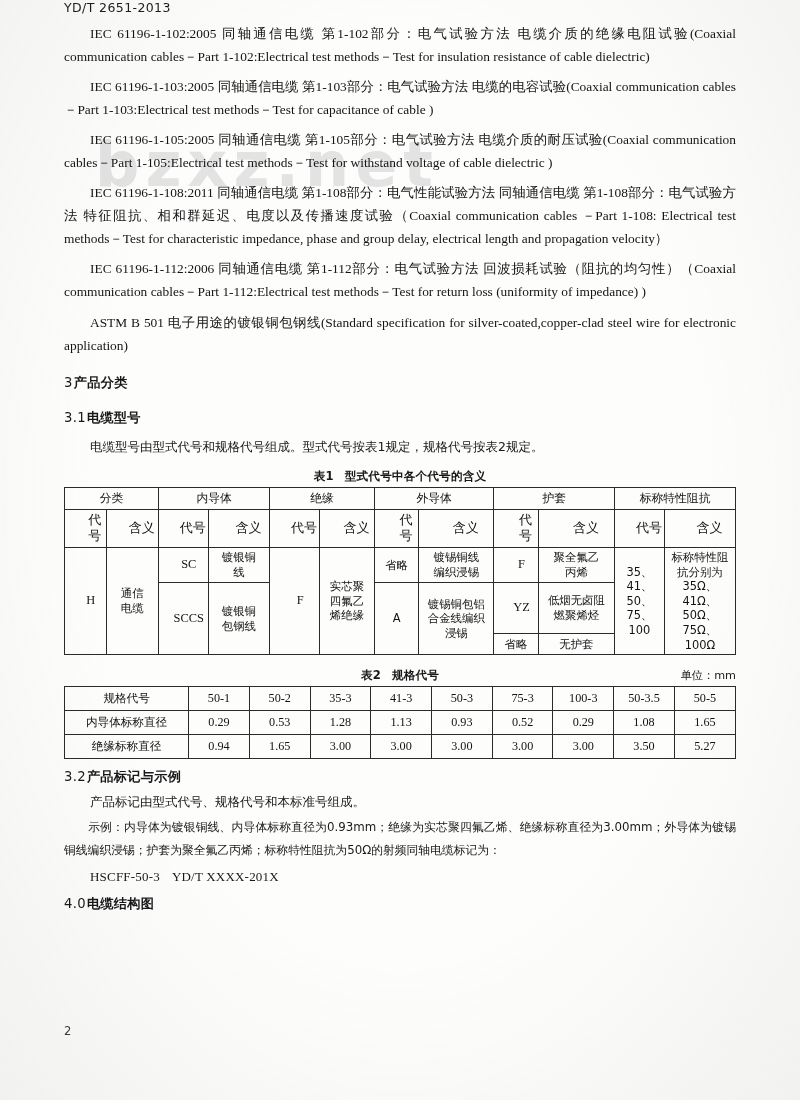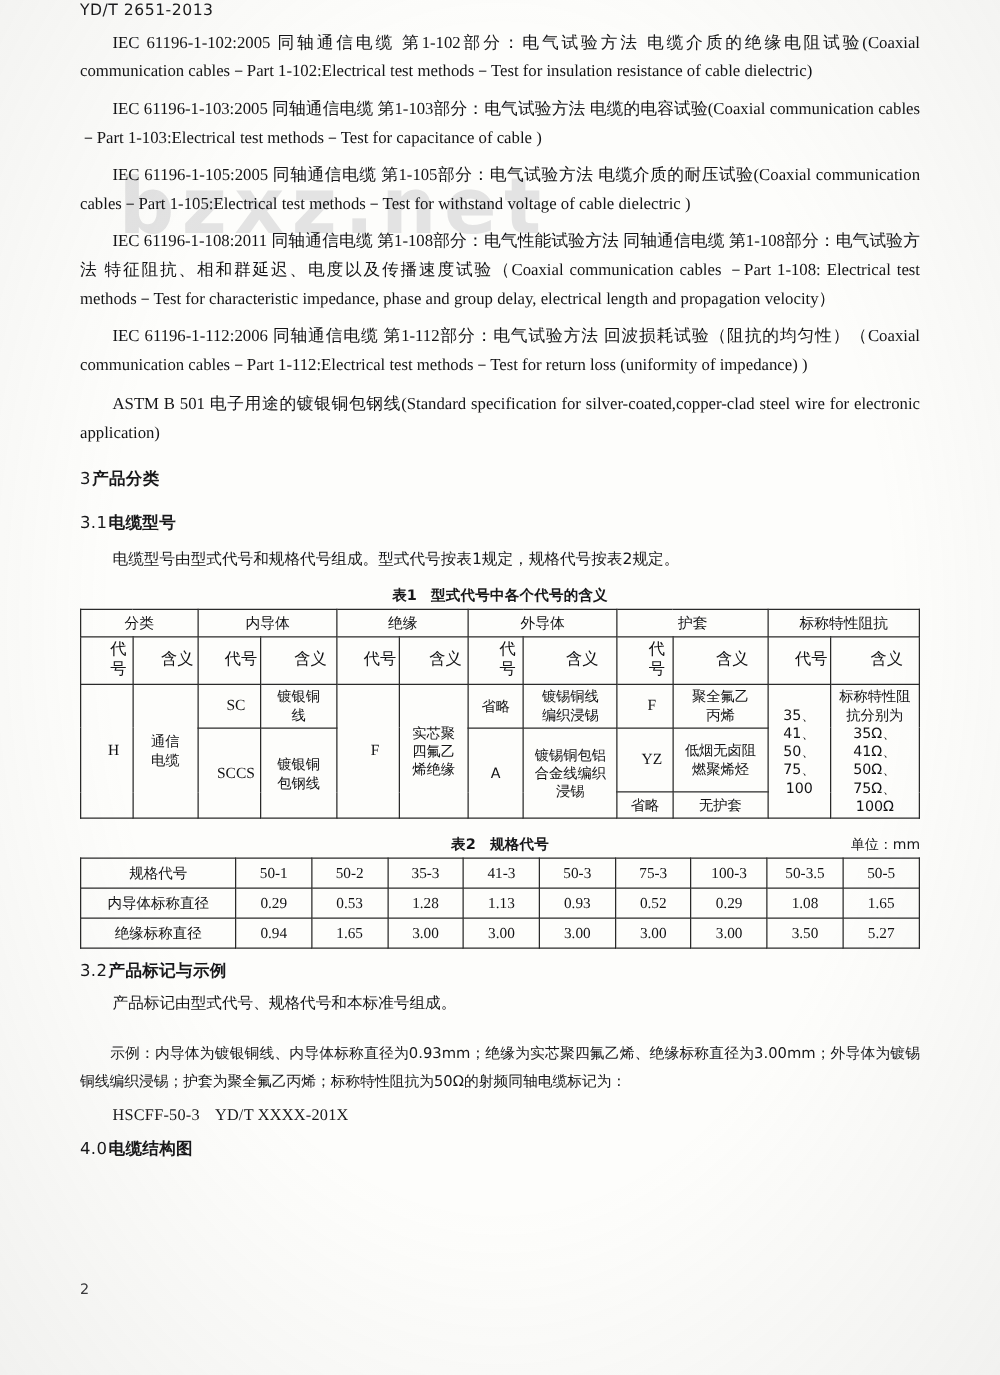--- a/index.html
+++ b/index.html
@@ -128,21 +128,21 @@
   table.t2 { border: 1.6px solid #222; }
   table.t2 td { height: 19px; font-size: 11.6px; }
   table.t2 td.lbl { font-size: 11.6px; }
   table.t2 td.num { font-family: "Liberation Serif", serif; font-size: 12.2px; }
   table.t2 td.code { font-family: "Liberation Serif", serif; font-size: 12.2px; }
 
   .eg {
     font-family: "DejaVu Sans", "Liberation Sans", sans-serif;
     font-size: 11.8px;
     line-height: 1.95;
-    margin-top: 18px;
+    margin-top: 3px;
     text-align: justify;
   }
   .eg .ind { display:inline-block; width: 24px; }
   .mark {
     font-family: "Liberation Serif", serif;
     font-size: 13px;
     margin-top: 7px;
     padding-left: 26px;
     letter-spacing: .2px;
   }

